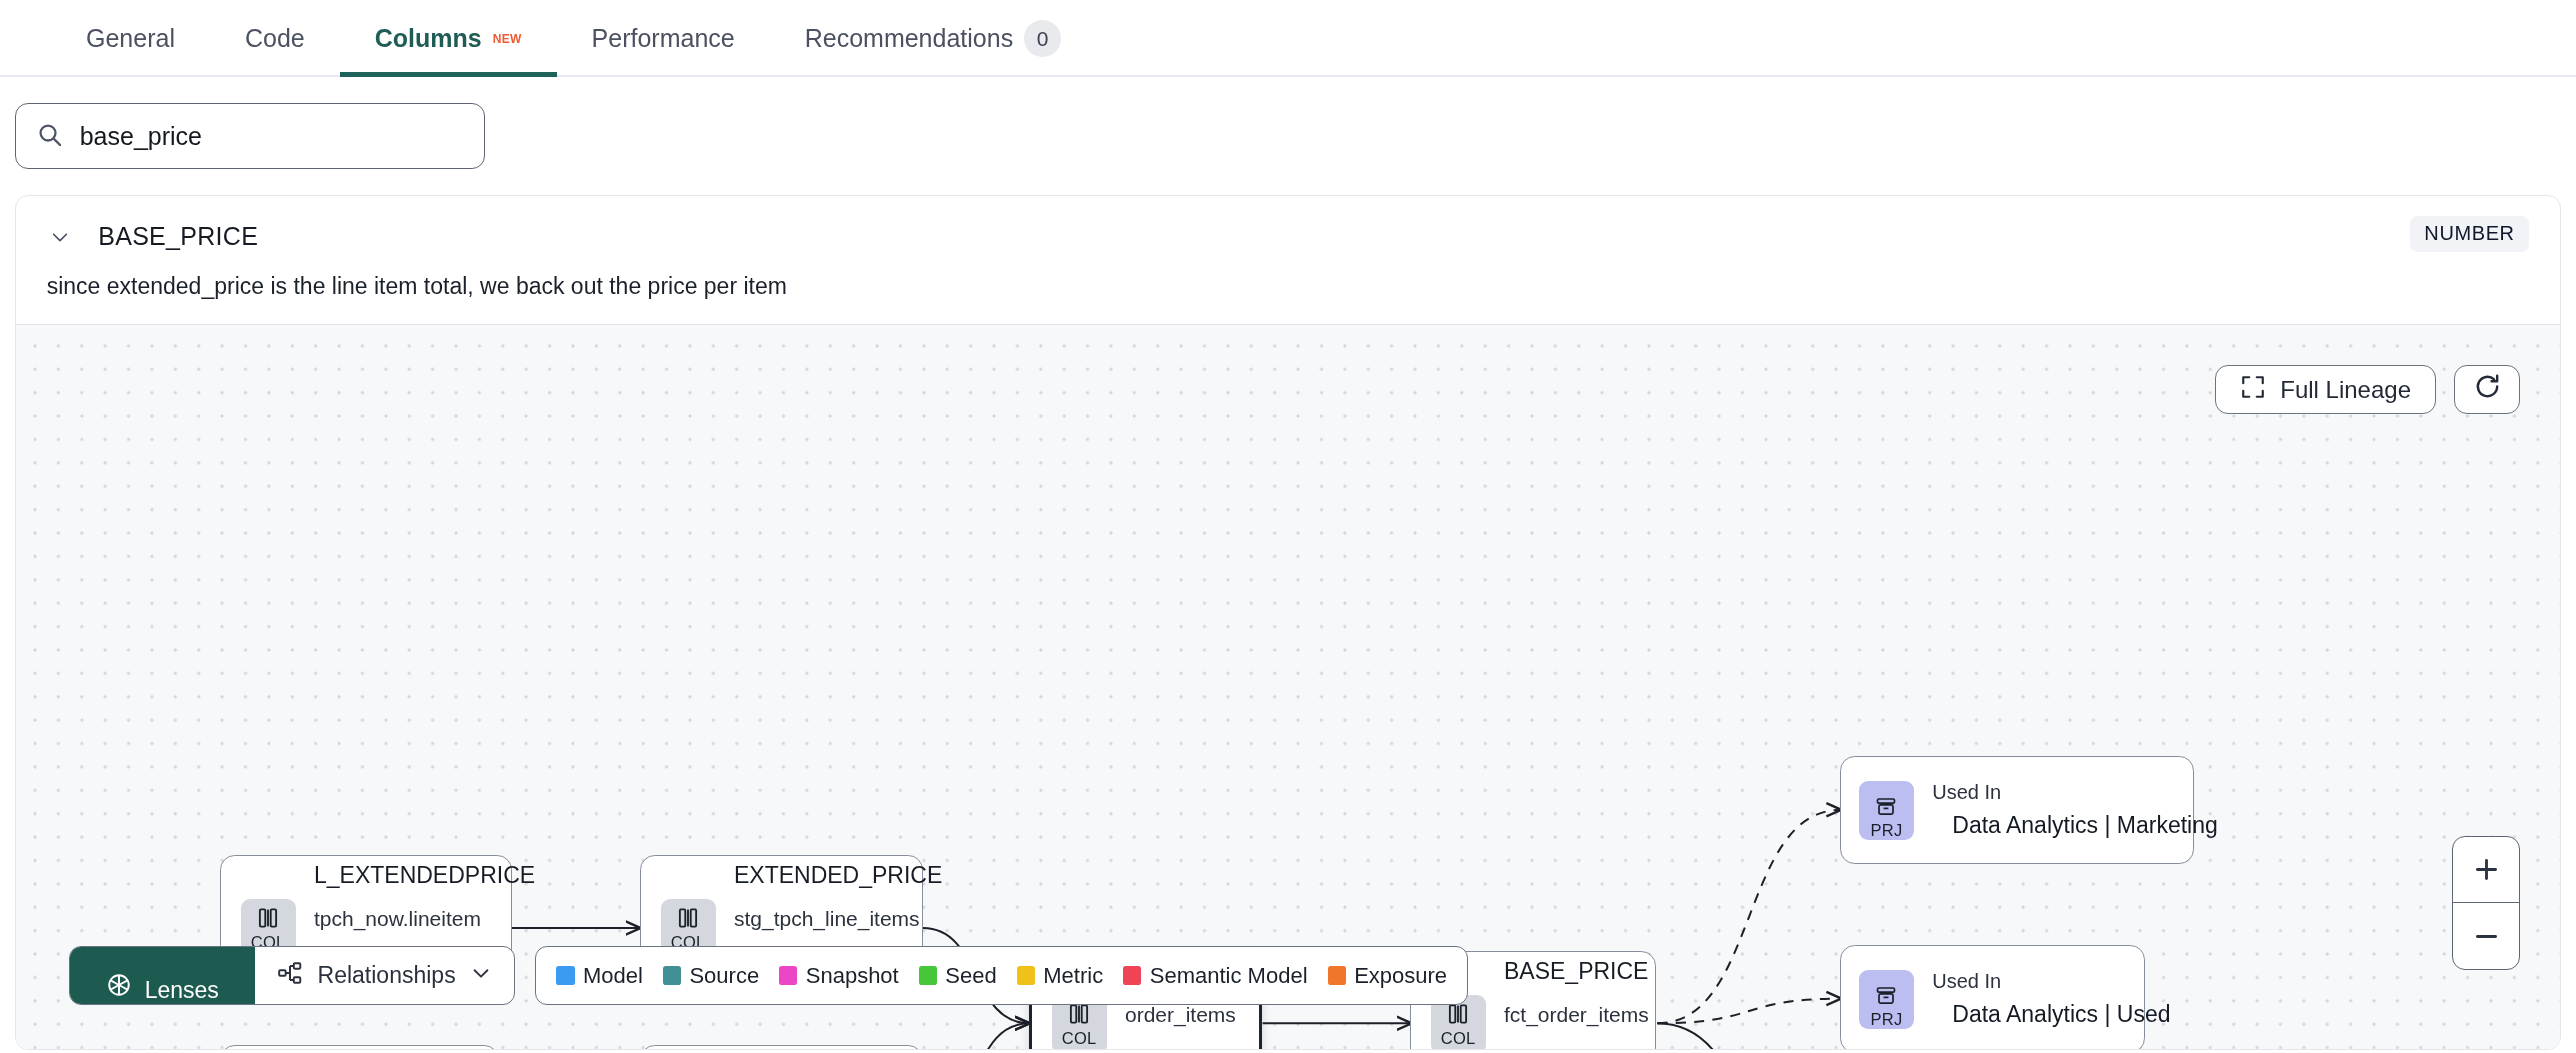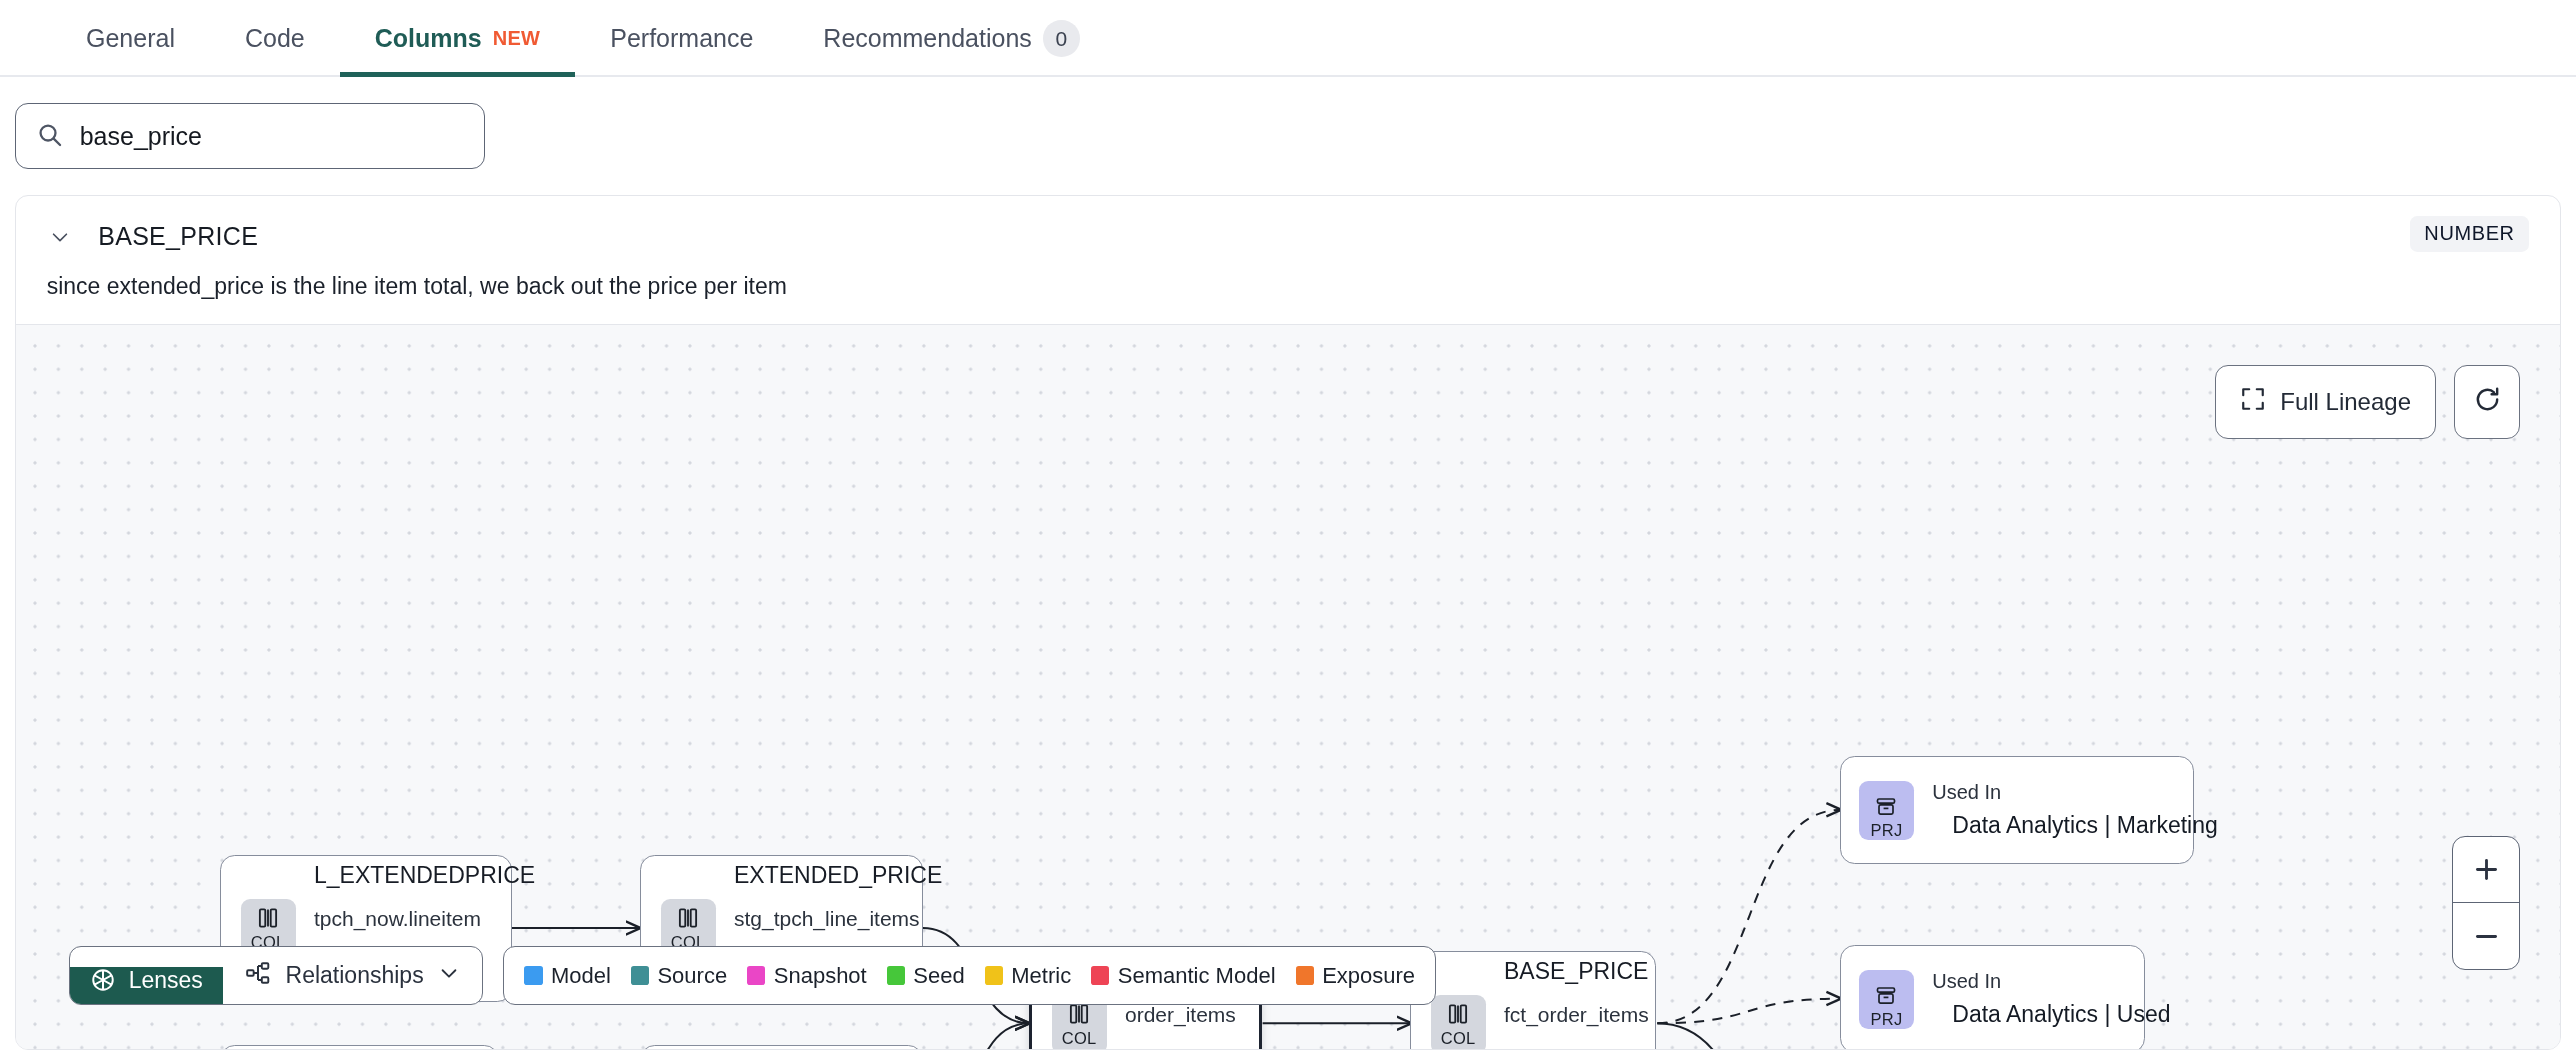--- a/index.html
+++ b/index.html
@@ -41,21 +41,21 @@
   .tab.active { color: #1f5c56; font-weight: 600; }
   .tab.active::after {
     content: "";
     position: absolute;
     left: 0; right: 0; bottom: 0;
     height: 4.6px;
     background: #1f6259;
     z-index: 2;
   }
   .tab-new {
-    font-size: 20px;
+    font-size: 12px;
     font-weight: 700;
     color: #f05a33;
     letter-spacing: 0.3px;
   }
   .tab-count {
     min-width: 37px;
     height: 37px;
     padding: 0 11px;
     border-radius: 18.3px;
     background: #e9eaee;
@@ -208,21 +208,21 @@
   .node.prjnode .nsub  { font-size: 23px; color: #141a24; margin-left: 20px; }
 
   
   .topctrl {
     position: absolute;
     top: 40px; right: 40px;
     display: flex; gap: 18.3px;
     z-index: 5;
   }
   .btn {
-    height: 74px;
+    height: 49px;
     background: #fff;
     border: 1.8px solid #6b7280;
     border-radius: 13px;
     display: flex;
     align-items: center;
     justify-content: center;
     gap: 14.7px;
     padding: 0 24px;
     font-size: 24px;
     color: #232a36;
@@ -245,26 +245,25 @@
     height: 59px;
     border-radius: 12px;
     overflow: hidden;
     border: 1.8px solid #6b7280;
     background: #fff;
   }
   .seg-lens {
     background: #1d5a4f;
     color: #fff;
     display: flex;
-    align-items: flex-start;
+    align-items: flex-end;
     gap: 13px;
-    padding: 0 20px;
+    padding: 0 36px;
     font-size: 23px;
     cursor: pointer;
-    margin-top: 20px;
   }
   .seg-rel {
     display: flex;
     align-items: center;
     gap: 14.7px;
     padding: 0 22px;
     font-size: 23px;
     color: #2a313d;
     cursor: pointer;
   }

